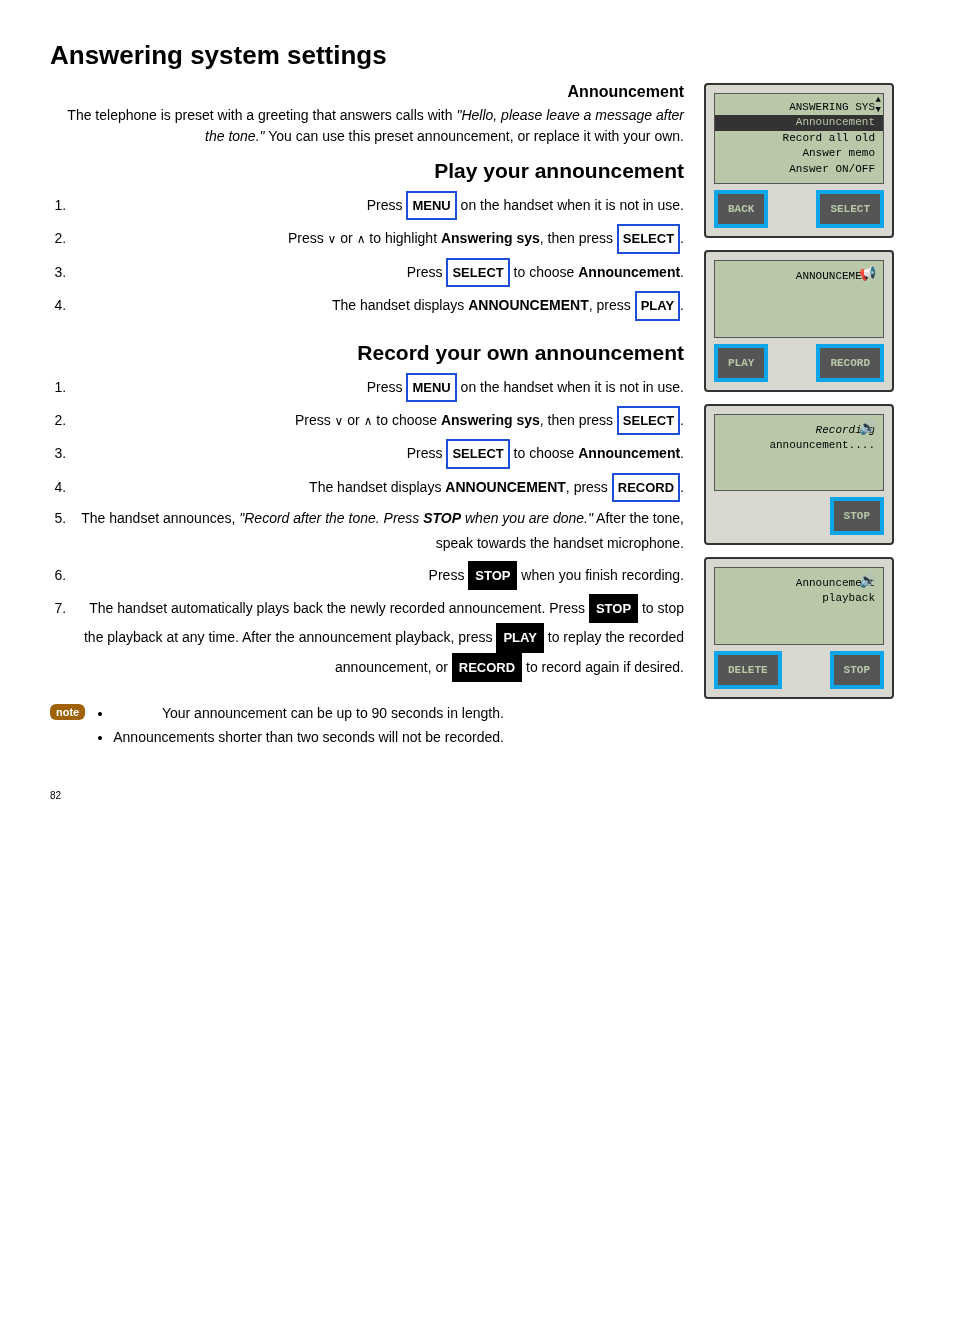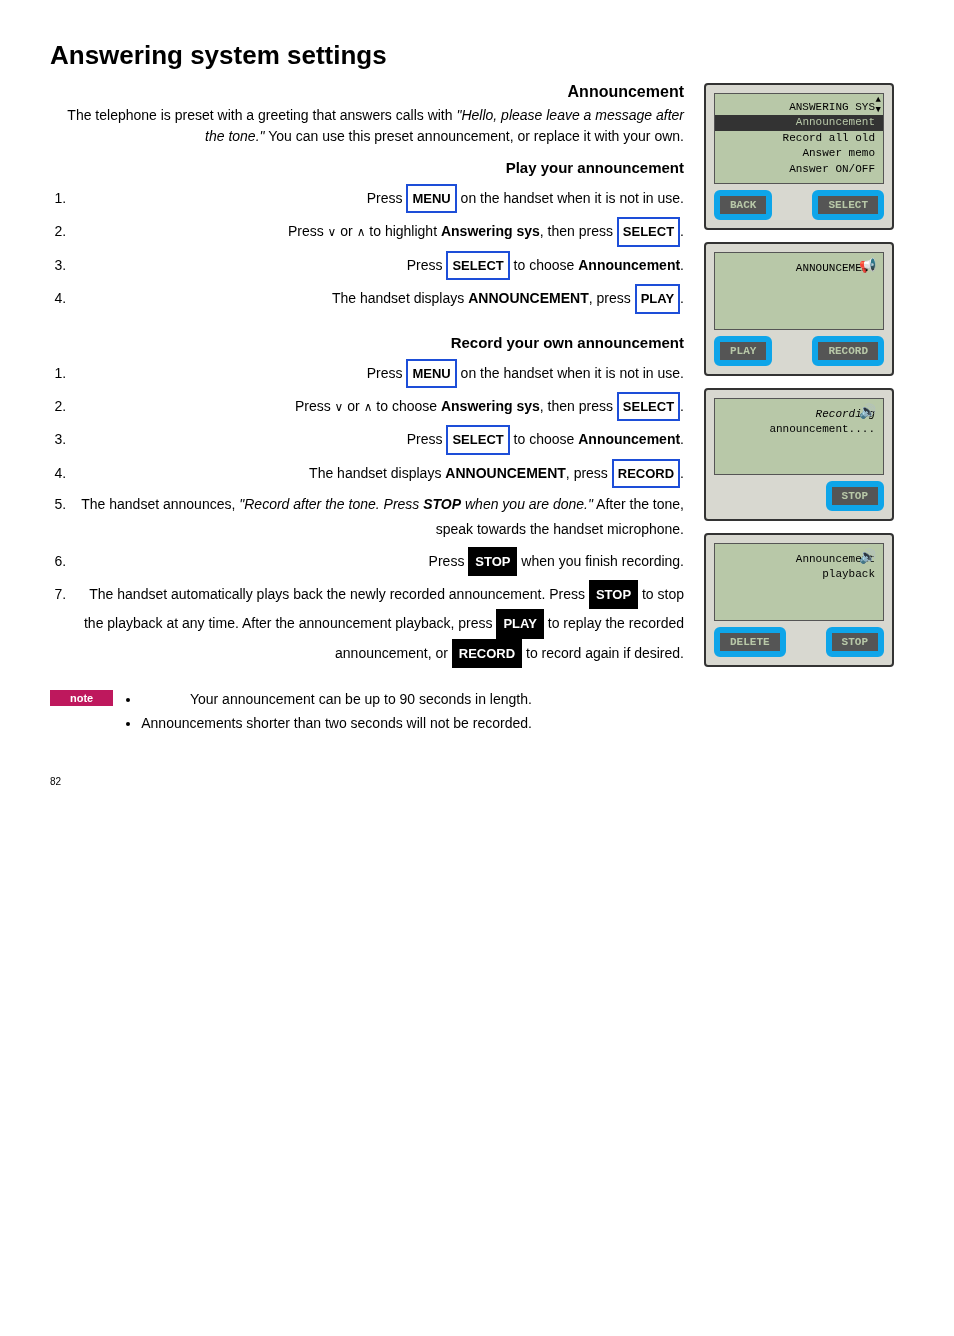--- a/index.html
+++ b/index.html
@@ -19,21 +19,21 @@
       margin-bottom: 12px;
     }
 
     h2 {
       font-size: 16px;
       font-weight: bold;
       margin-bottom: 4px;
     }
 
     h3 {
-      font-size: 15px;
+      font-size: 21px;
       font-weight: bold;
       margin-bottom: 8px;
     }
 
     p {
       margin-bottom: 12px;
       line-height: 1.5;
     }
 
     .italic { font-style: italic; }
@@ -120,23 +120,23 @@
       justify-content: space-between;
       margin-top: 6px;
     }
 
     .device-btn {
       background: #555;
       color: #b8c8a8;
       font-family: 'Courier New', monospace;
       font-size: 11px;
       font-weight: bold;
-      padding: 3px 10px;
-      border: 6px solid #0ea5e9;
-      border-radius: 6px;
+      padding: 9px 10px;
+      border: 4px solid #0ea5e9;
+      border-radius: 0;
     }
 
     .scroll-indicator {
       position: absolute;
       top: 2px;
       right: 2px;
       display: flex;
       flex-direction: column;
       align-items: center;
       font-size: 9px;
@@ -148,26 +148,26 @@
     }
 
     .note-box {
       display: flex;
       align-items: flex-start;
       gap: 12px;
       margin-top: 16px;
     }
 
     .note-label {
-      background: #be185d;
+      background: #a16207;
       color: #fff;
       font-size: 11px;
       font-weight: bold;
-      padding: 2px 20px;
-      border-radius: 0;
+      padding: 2px 6px;
+      border-radius: 6px;
       flex-shrink: 0;
       margin-top: 2px;
     }
 
     .note-content ul {
       margin-left: 16px;
       line-height: 1.7;
     }
 
     .page-number {

